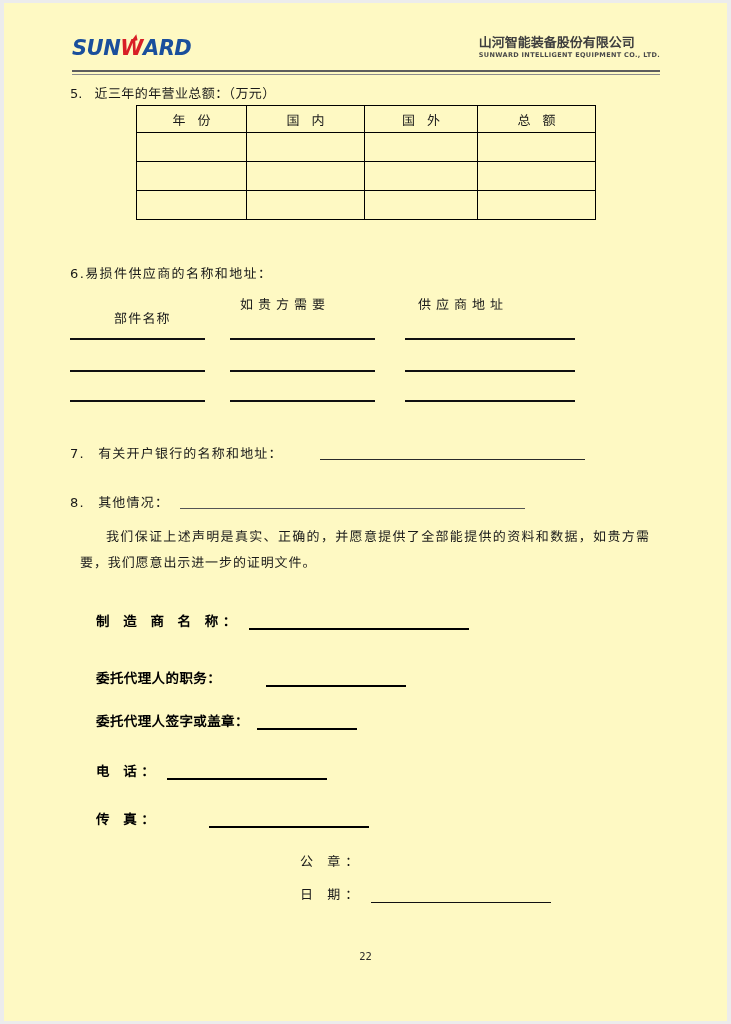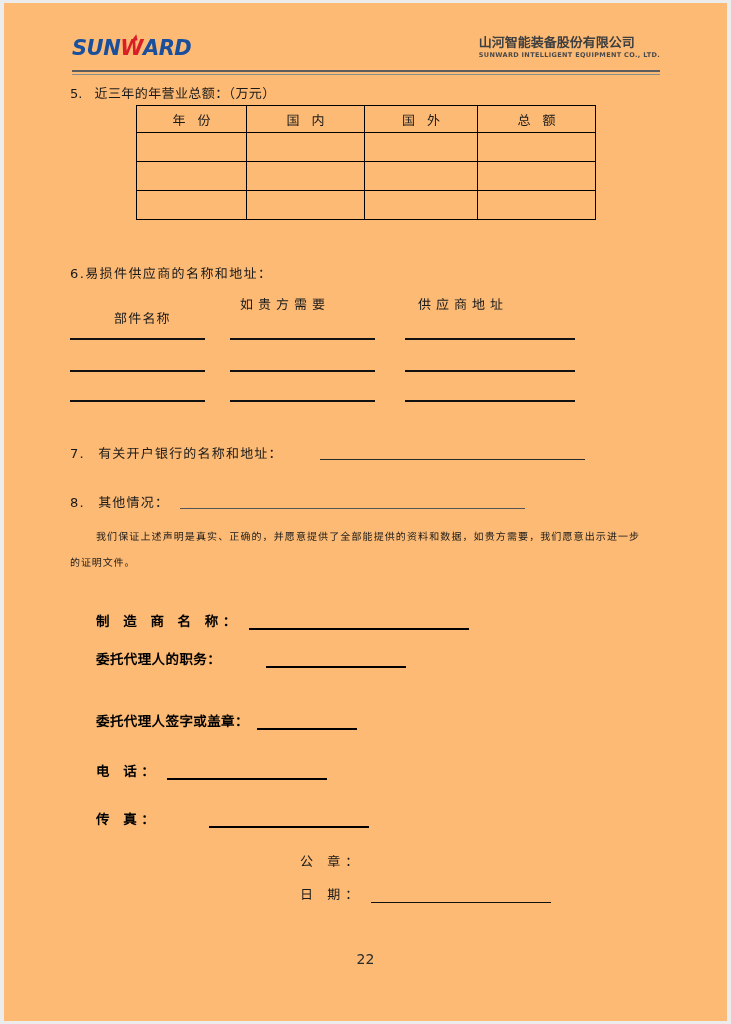--- a/index.html
+++ b/index.html
@@ -12,21 +12,21 @@
     width: 731px;
     height: 1024px;
     position: relative;
     font-family: "DejaVu Sans", "Liberation Sans", sans-serif;
     color: #111111;
     overflow: hidden;
   }
   .page {
     position: absolute;
     inset: 0;
-    background: #fdba74;
+    background: #fef9c3;
     box-sizing: border-box;
   }
   .page-edge-l, .page-edge-r, .page-edge-t, .page-edge-b {
     position: absolute;
     background: #ececec;
   }
   .page-edge-l { left: 0; top: 0; width: 4px; height: 100%; }
   .page-edge-r { right: 0; top: 0; width: 4px; height: 100%; }
   .page-edge-t { left: 0; top: 0; height: 3px; width: 100%; }
   .page-edge-b { left: 0; bottom: 0; height: 3px; width: 100%; }
@@ -205,24 +205,24 @@
   .item8-line {
     position: absolute;
     left: 180px;
     top: 508px;
     width: 345px;
     border-top: 1.2px solid #555555;
   }
 
   .para {
     position: absolute;
-    left: 70px;
+    left: 80px;
     top: 524px;
     width: 570px;
-    font-size: 10px;
+    font-size: 13px;
     font-family: "DejaVu Sans", "Liberation Sans", sans-serif;
     line-height: 26px;
     text-indent: 26px;
     letter-spacing: 0.9px;
     color: #1a1a1a;
     text-align: justify;
   }
 
   
   .sig-row {
@@ -266,21 +266,21 @@
     height: 13px;
   }
 
   .page-num {
     position: absolute;
     left: 0;
     top: 951px;
     width: 731px;
     text-align: center;
     font-family: "DejaVu Sans", "Liberation Sans", sans-serif;
-    font-size: 14px;
+    font-size: 10px;
     color: #2b2b2b;
   }
 </style>
 </head>
 <body>
 
 <div class="page">
   <div class="page-edge-l"></div>
   <div class="page-edge-r"></div>
   <div class="page-edge-t"></div>
@@ -372,21 +372,21 @@
   </div>
   <div class="item8-line"></div>
 
   <div class="para">我们保证上述声明是真实、正确的，并愿意提供了全部能提供的资料和数据，如贵方需要，我们愿意出示进一步的证明文件。</div>
 
   <div class="sig-row" style="top:610px;">
     <span class="sig-lbl wide">制 造 商 名 称：</span>
     <span class="sig-ul" style="width:220px"></span>
   </div>
 
-  <div class="sig-row" style="top:648px;gap:37px;">
+  <div class="sig-row" style="top:667px;gap:37px;">
     <span class="sig-lbl tight">委托代理人的职务：</span>
     <span class="sig-ul" style="width:140px"></span>
   </div>
 
   <div class="sig-row" style="top:710px;">
     <span class="sig-lbl tight">委托代理人签字或盖章：</span>
     <span class="sig-ul" style="width:100px"></span>
   </div>
 
   <div class="sig-row" style="top:760px;">

